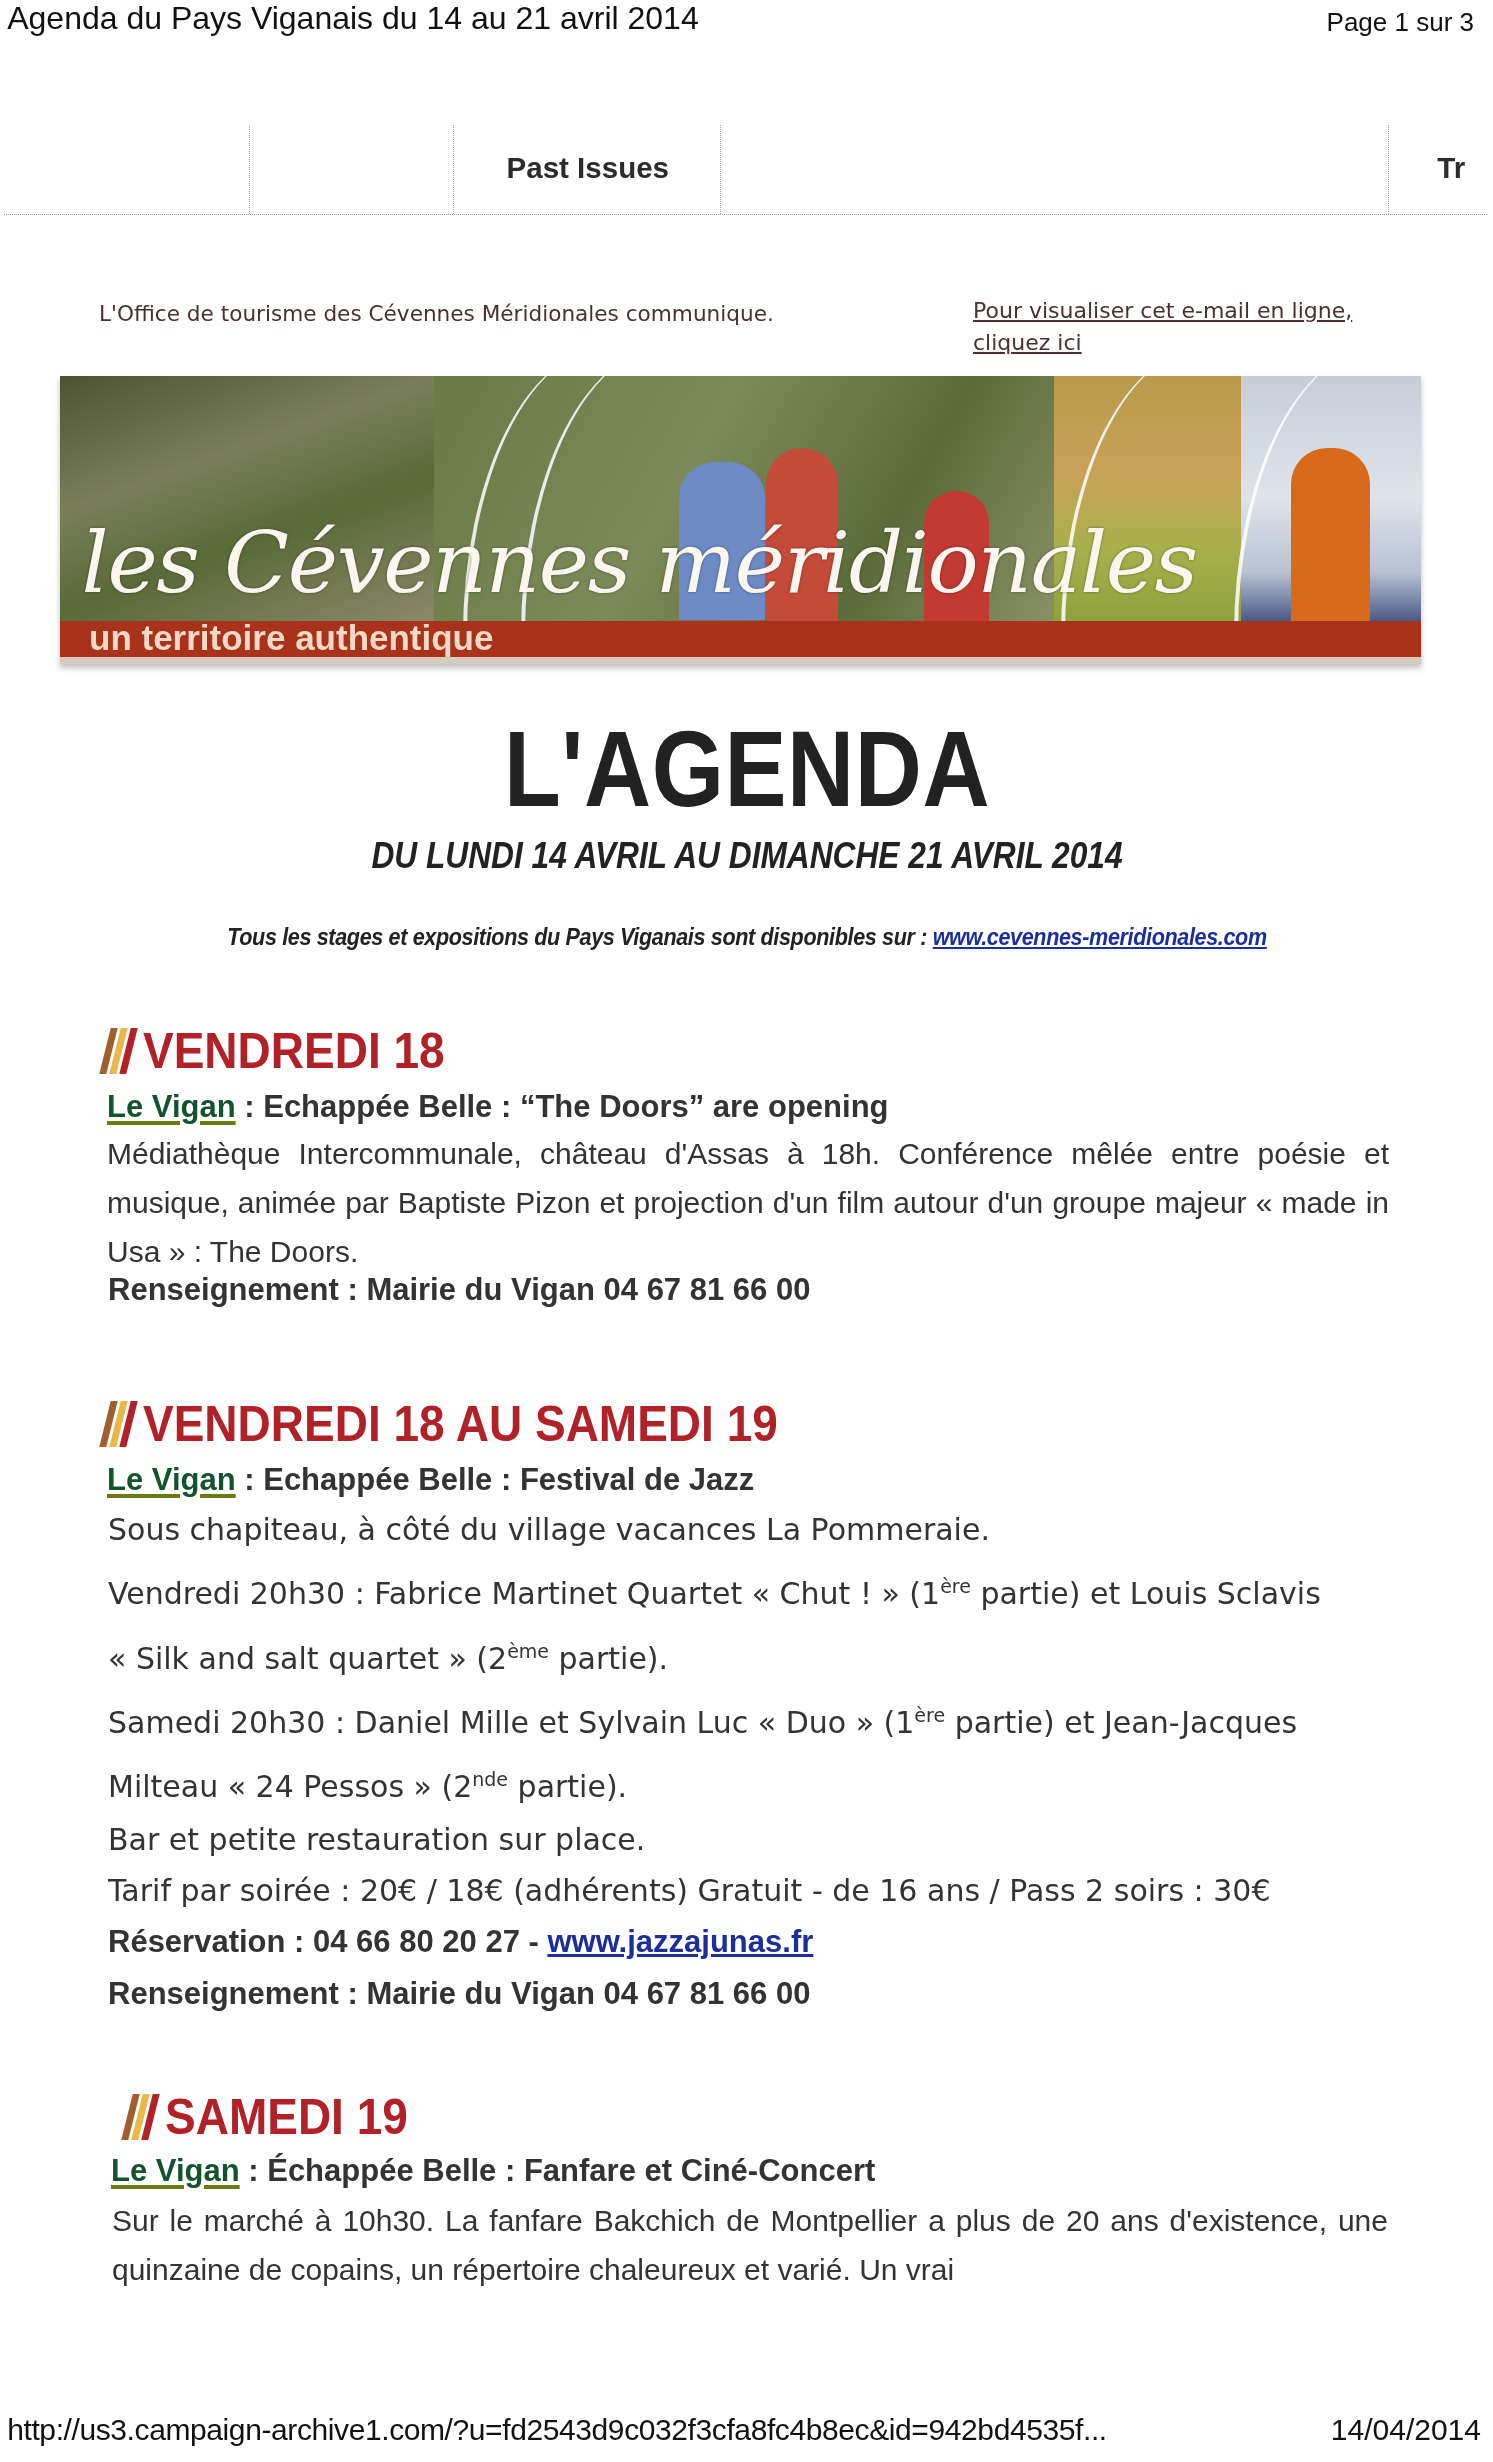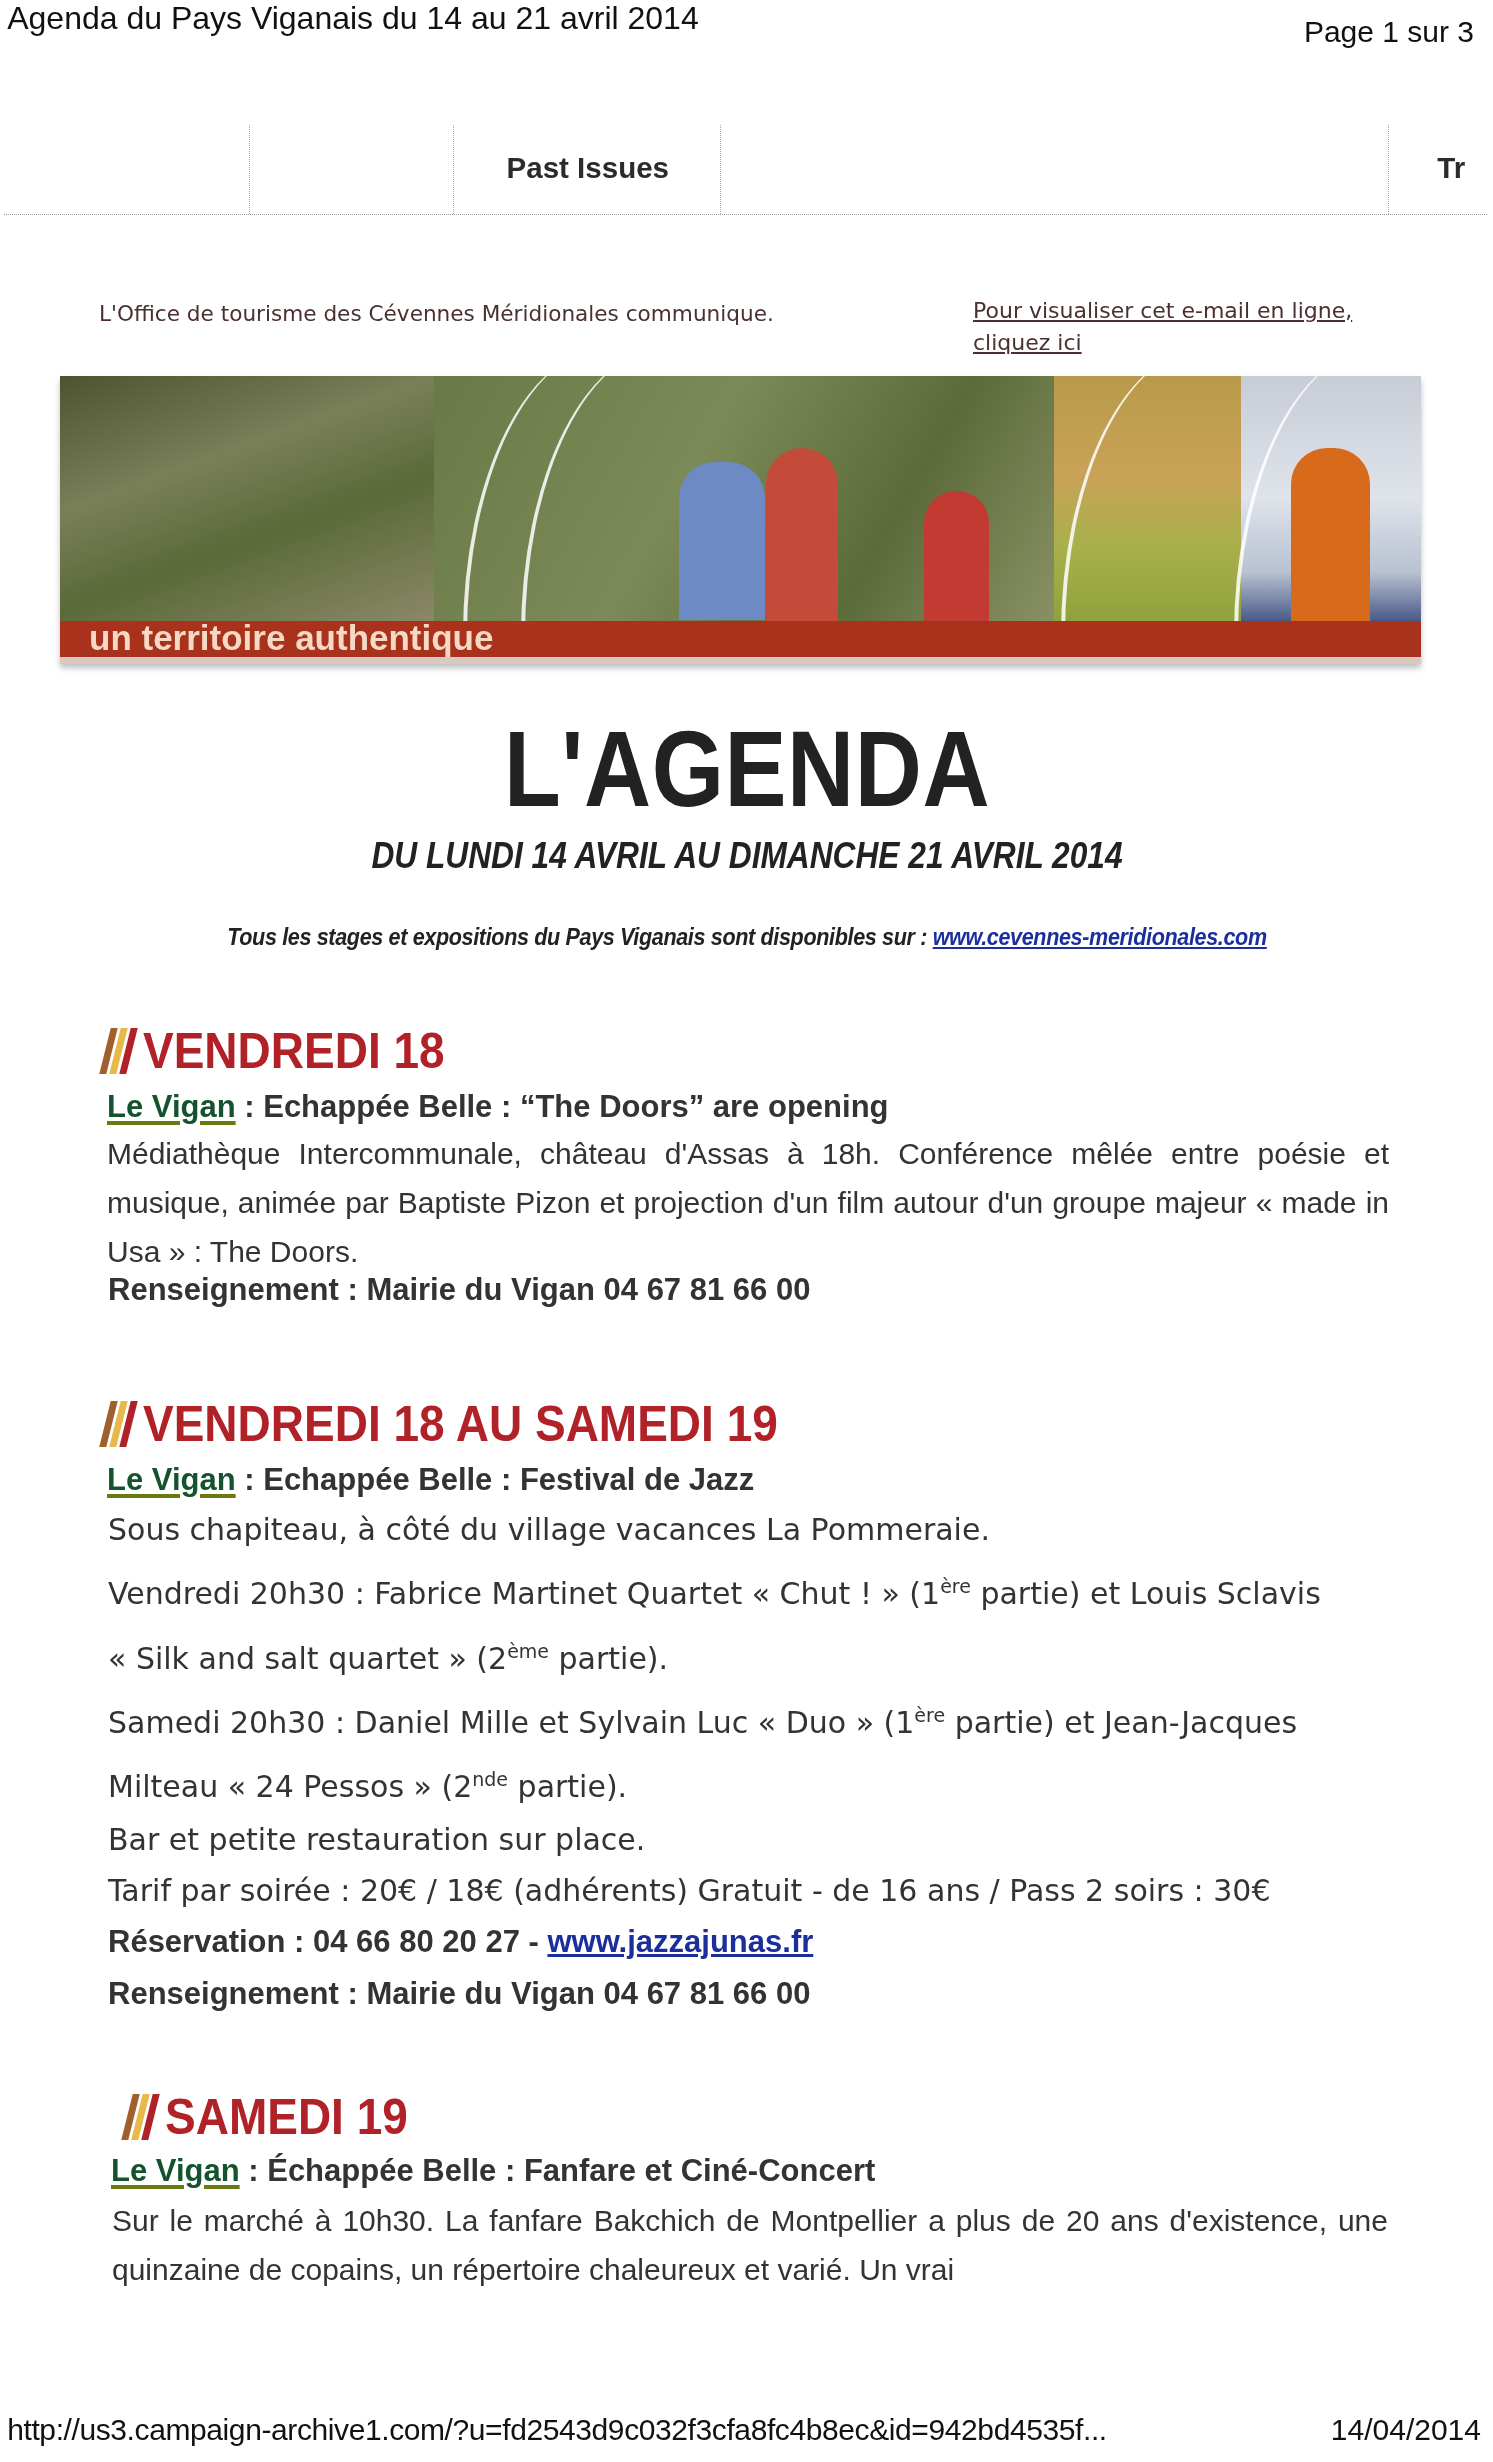--- a/index.html
+++ b/index.html
@@ -10,21 +10,21 @@
     position: relative;
     overflow: hidden;
     color: #222;
   }
   .serif { font-family: Liberation Sans, sans-serif; }
   .sans { font-family: "Liberation Sans", "DejaVu Sans", sans-serif; }
   .dsans { font-family: "DejaVu Sans", "Liberation Sans", sans-serif; }
 
   
   .print-title { position: absolute; left: 7.2px; top: 0px; font-size: 32px; color: #111; }
-  .print-page { position: absolute; right: 20px; top: 15px; font-size: 30px; color: #111; }
+  .print-page { position: absolute; right: 20px; top: 7px; font-size: 26px; color: #111; }
   .print-url { position: absolute; left: 7.2px; top: 2413px; font-size: 30px; color: #111; letter-spacing: -0.4px; }
   .print-date { position: absolute; right: 13px; top: 2413px; font-size: 30px; color: #111; }
 
   
   .navbar { position: absolute; left: 4.3px; top: 122px; width: 1483px; height: 92px; border-bottom: 1.4px dotted #9a9a9a; }
   .nav-item { position: absolute; top: 0; height: 92px; display: flex; align-items: center; justify-content: center;
               font-weight: bold; font-size: 29.5px; color: #2b2b2b; cursor: pointer; }
   .nav-sep { position: absolute; top: 2.9px; width: 0; height: 89px; border-left: 1.4px dotted #a8a8a8; }
   .nav-arrow { display: inline-block; width: 0; height: 0; border-left: 8.6px solid transparent; border-right: 8.6px solid transparent;
                border-top: 10px solid #2b2b2b; margin-left: 10px; margin-top: 2.9px; }
@@ -111,20 +111,21 @@
   <div class="person1"></div>
   <div class="person2"></div>
   <div class="person3"></div>
   <div class="person4"></div>
   <div class="arc" style="left:403px;"></div>
   <div class="arc" style="left:461px;"></div>
   <div class="arc" style="left:1001px;"></div>
   <div class="arc" style="left:1174px;"></div>
   <div class="band"></div>
   <div class="bottom-strip"></div>
+  <div class="script">les Cévennes méridionales</div>
   <div class="tagline sans">un territoire authentique</div>
 </div>
 
 <div class="agenda-title sans">L'AGENDA</div>
 <div class="agenda-sub sans">DU LUNDI 14 AVRIL AU DIMANCHE 21 AVRIL 2014</div>
 <div class="agenda-note sans">
   <span>Tous les stages et expositions du Pays Viganais sont disponibles sur : </span><a>www.cevennes-meridionales.com</a>
 </div>
 
 <div class="day sans" style="top:1022px;">

